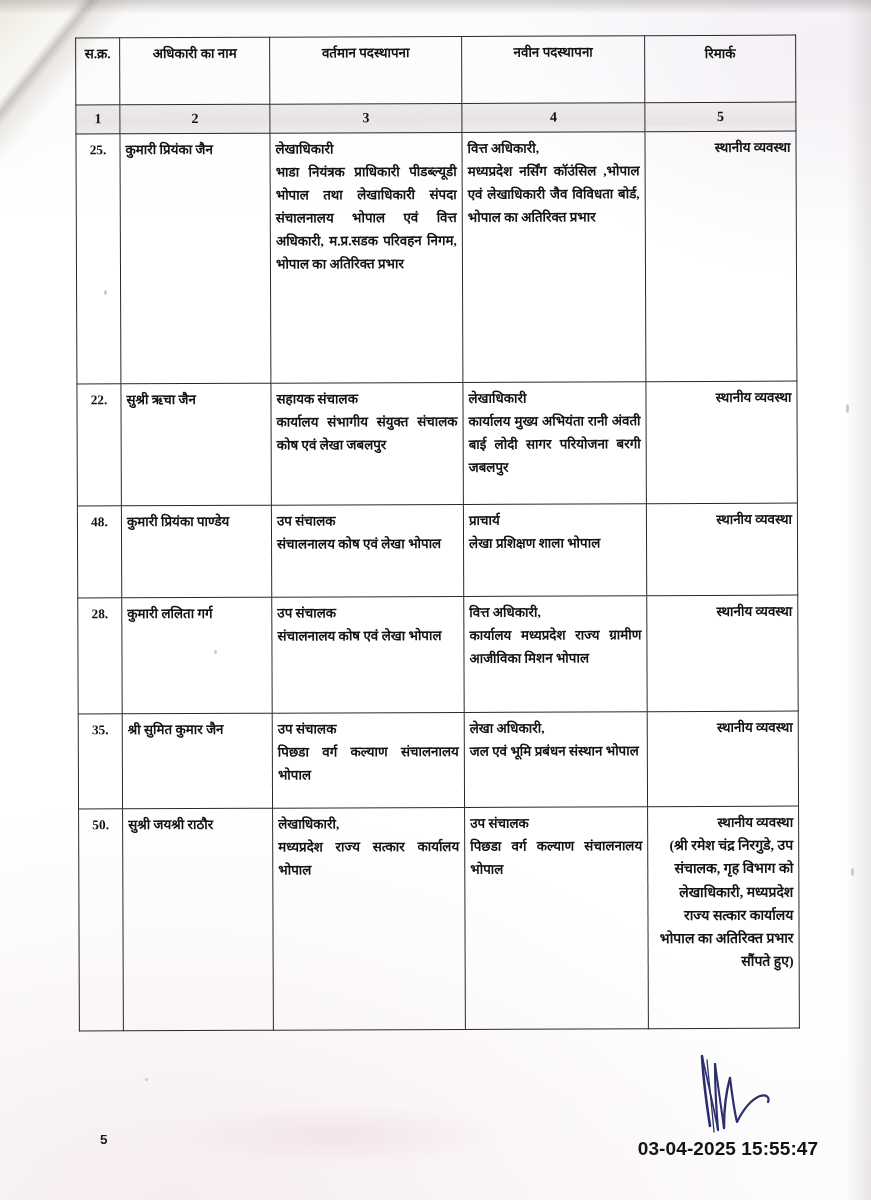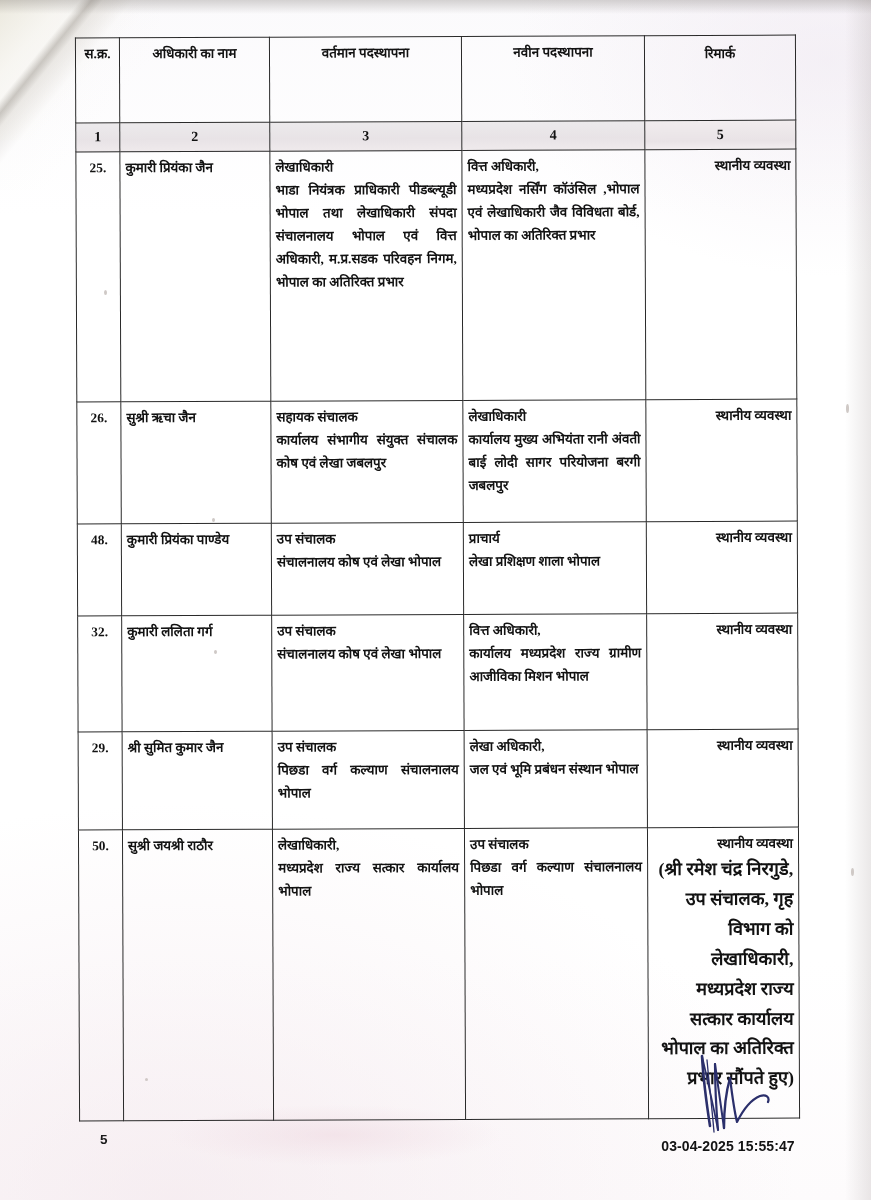--- a/index.html
+++ b/index.html
@@ -84,21 +84,21 @@
     transform: rotate(-0.22deg);
   }
   table.order-table {
     border-collapse: collapse;
     width: 720px;
     table-layout: fixed;
   }
   table.order-table td, table.order-table th {
     border: 1.1px solid #2a2a2a;
     vertical-align: top;
-    padding: 4px 5px 24px 5px;
+    padding: 4px 5px 6px 5px;
     font-size: 13.4px;
     line-height: 1.72;
     font-weight: 600;
     color: #121212;
   }
   col.c1 { width: 44px; }
   col.c2 { width: 150px; }
   col.c3 { width: 192px; }
   col.c4 { width: 183px; }
   col.c5 { width: 151px; }
@@ -125,21 +125,21 @@
     padding: 1px 4px;
   }
   tr.numrow td.n5 {
     background: linear-gradient(180deg, #f1ecee 0%, #e9e3e6 70%, #f3eef0 100%);
   }
 
   td.sn      { text-align: center; font-weight: 600; padding-top: 6px; margin-left: 45px; }
   td.name    { font-weight: 700; padding-top: 5px; margin-top: 12px; }
   td.posting { text-align: justify; text-align-last: left; font-weight: 600; }
   td.remark  { text-align: right; font-weight: 600; padding-top: 5px; }
-  td.remark .rk-note { display: block; font-size: 18px; line-height: 1.66; }
+  td.remark .rk-note { display: block; font-size: 14px; line-height: 1.66; }
   .firstline { display: block; text-align: center; text-align-last: left; }
 
   
   .page-number {
     position: absolute;
     left: 100px;
     top: 1132px;
     font-size: 13.5px;
     font-weight: 700;
     color: #1a1a1a;
@@ -148,21 +148,21 @@
   .sign-block {
     position: absolute;
     left: 628px;
     top: 1052px;
     width: 200px;
     text-align: center;
   }
   .signature-svg { display: block; margin: 0 auto -6px auto; }
   .timestamp {
     font-family: "Liberation Sans", sans-serif;
-    font-size: 14px;
+    font-size: 19px;
     font-weight: 700;
     letter-spacing: 0.1px;
     color: #131313;
     white-space: nowrap;
   }
 </style>
 </head>
 <body>
 
 <div class="page">
@@ -209,45 +209,45 @@
 
         <tr style="height:250px;">
           <td class="sn">25.</td>
           <td class="name">कुमारी प्रियंका जैन</td>
           <td class="posting"><span class="firstline">लेखाधिकारी</span><span>भाडा नियंत्रक प्राधिकारी पीडब्ल्यूडी भोपाल तथा लेखाधिकारी संपदा संचालनालय भोपाल एवं वित्त अधिकारी, म.प्र.सडक परिवहन निगम, भोपाल का अतिरिक्त प्रभार</span></td>
           <td class="posting"><span class="firstline">वित्त अधिकारी,</span><span>मध्यप्रदेश नर्सिंग कॉउंसिल ,भोपाल एवं लेखाधिकारी जैव विविधता बोर्ड, भोपाल का अतिरिक्त प्रभार</span></td>
           <td class="remark"><span>स्थानीय व्यवस्था</span></td>
         </tr>
 
         <tr style="height:122px;">
-          <td class="sn">26.</td>
+          <td class="sn">22.</td>
           <td class="name">सुश्री ऋचा जैन</td>
           <td class="posting"><span class="firstline">सहायक संचालक</span><span>कार्यालय संभागीय संयुक्त संचालक कोष एवं लेखा जबलपुर</span></td>
           <td class="posting"><span class="firstline">लेखाधिकारी</span><span>कार्यालय मुख्य अभियंता रानी अंवती बाई लोदी सागर परियोजना बरगी जबलपुर</span></td>
           <td class="remark"><span>स्थानीय व्यवस्था</span></td>
         </tr>
 
         <tr style="height:92px;">
           <td class="sn">48.</td>
           <td class="name">कुमारी प्रियंका पाण्डेय</td>
           <td class="posting"><span class="firstline">उप संचालक</span><span>संचालनालय कोष एवं लेखा भोपाल</span></td>
           <td class="posting"><span class="firstline">प्राचार्य</span><span>लेखा प्रशिक्षण शाला भोपाल</span></td>
           <td class="remark"><span>स्थानीय व्यवस्था</span></td>
         </tr>
 
         <tr style="height:116px;">
-          <td class="sn">32.</td>
+          <td class="sn">28.</td>
           <td class="name">कुमारी ललिता गर्ग</td>
           <td class="posting"><span class="firstline">उप संचालक</span><span>संचालनालय कोष एवं लेखा भोपाल</span></td>
           <td class="posting"><span class="firstline">वित्त अधिकारी,</span><span>कार्यालय मध्यप्रदेश राज्य ग्रामीण आजीविका मिशन भोपाल</span></td>
           <td class="remark"><span>स्थानीय व्यवस्था</span></td>
         </tr>
 
         <tr style="height:95px;">
-          <td class="sn">29.</td>
+          <td class="sn">35.</td>
           <td class="name">श्री सुमित कुमार जैन</td>
           <td class="posting"><span class="firstline">उप संचालक</span><span>पिछडा वर्ग कल्याण संचालनालय भोपाल</span></td>
           <td class="posting"><span class="firstline">लेखा अधिकारी,</span><span>जल एवं भूमि प्रबंधन संस्थान भोपाल</span></td>
           <td class="remark"><span>स्थानीय व्यवस्था</span></td>
         </tr>
 
         <tr style="height:222px;">
           <td class="sn">50.</td>
           <td class="name">सुश्री जयश्री राठौर</td>
           <td class="posting"><span class="firstline">लेखाधिकारी,</span><span>मध्यप्रदेश राज्य सत्कार कार्यालय भोपाल</span></td>

